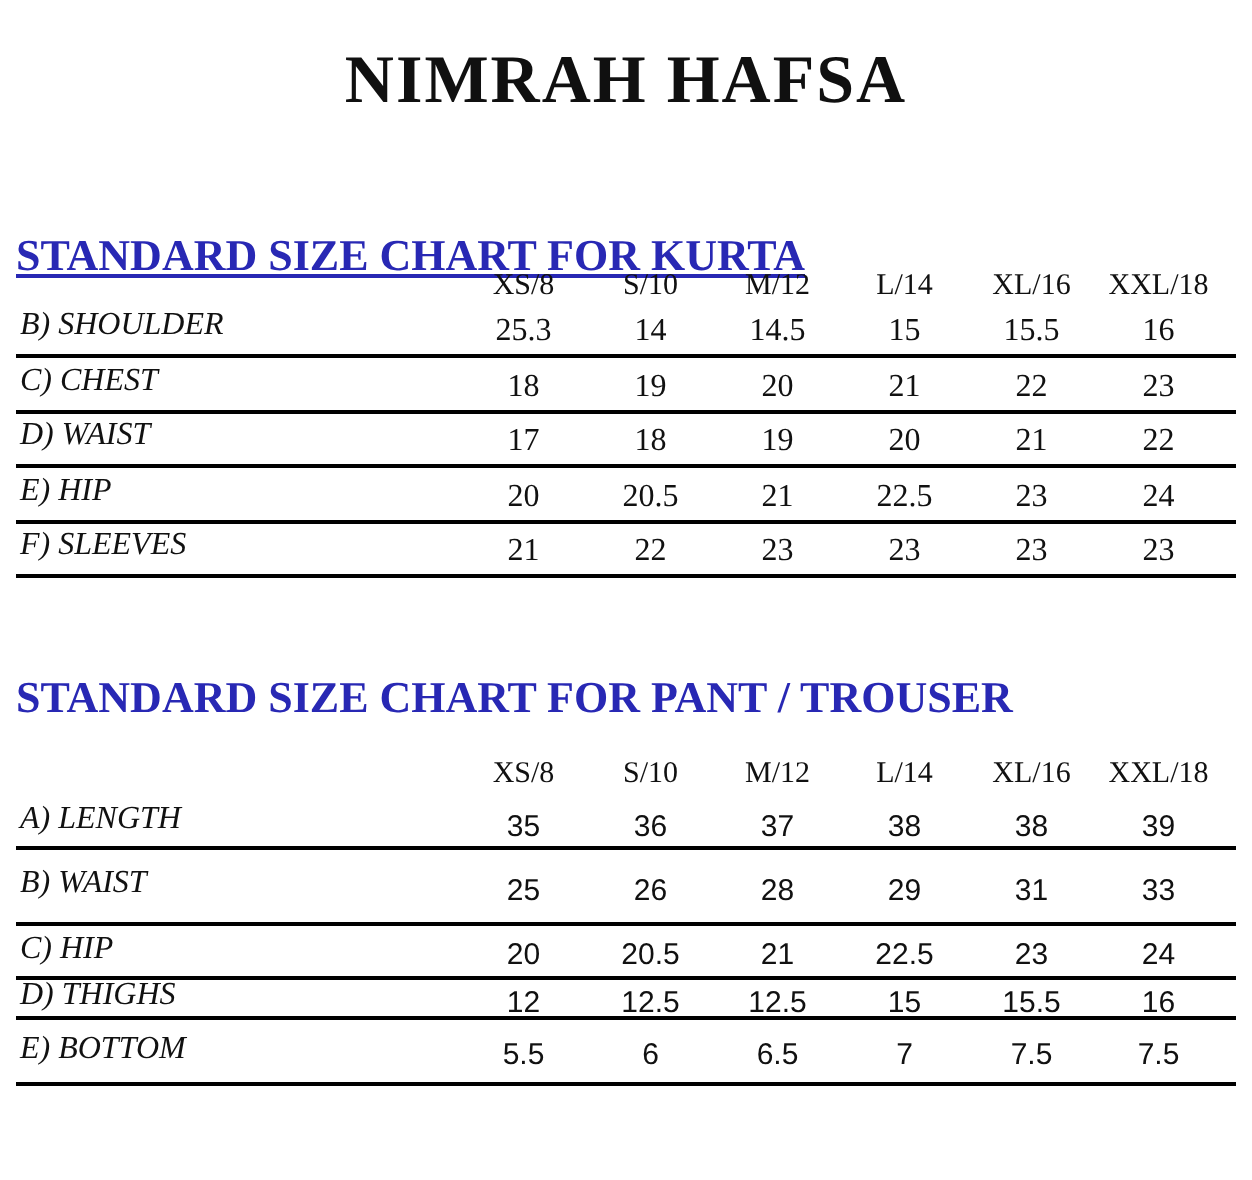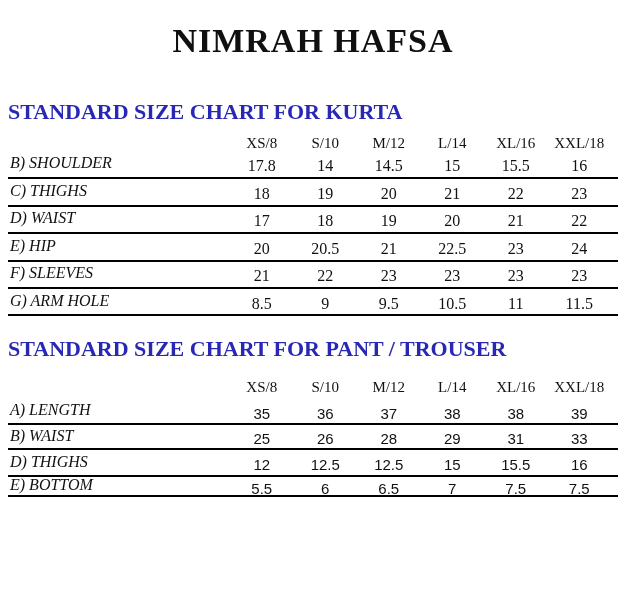--- a/index.html
+++ b/index.html
@@ -28,21 +28,21 @@
   .chart-heading {
     position: absolute;
     left: 8px;
     margin: 0;
     font-size: 22px;
     font-weight: bold;
     color: #2828b4;
     line-height: 1;
     white-space: nowrap;
   }
-  #kurta-heading { top: 101px; }
+  #kurta-heading { top: 117px; text-decoration: underline; }
   #pant-heading  { top: 338px; text-align: right; }
 
   table.size-table {
     position: absolute;
     left: 8px;
     width: 610px;
     border-collapse: collapse;
     table-layout: fixed;
   }
   #kurta-table { top: 132px; }
@@ -81,21 +81,21 @@
     transform: translateY(2px);
   }
   #pant-table td.val {
     font-family: "Liberation Sans", sans-serif;
     font-size: 15px;
     margin-top: 32px;
   }
 
   #kurta-table tbody tr { height: 27.4px; }
   #pant-table tbody tr:nth-child(1) { height: 25px; }
-  #pant-table tbody tr:nth-child(2) { height: 25px; }
+  #pant-table tbody tr:nth-child(2) { height: 38px; }
   #pant-table tbody tr:nth-child(3) { height: 27px; }
   #pant-table tbody tr:nth-child(4) { height: 16px; }
   #pant-table tbody tr:nth-child(5) { height: 33px; }
 </style>
 </head>
 <body>
 
 <div class="brand-title">NIMRAH HAFSA</div>
 
 <h2 id="kurta-heading" class="chart-heading">STANDARD SIZE CHART FOR KURTA</h2>
@@ -119,30 +119,30 @@
       <th>M/12</th>
       <th>L/14</th>
       <th>XL/16</th>
       <th>XXL/18</th>
       <th></th>
     </tr>
   </thead>
   <tbody>
     <tr>
       <td class="row-label">B) SHOULDER</td>
-      <td class="val">17.8</td>
+      <td class="val">25.3</td>
       <td class="val">14</td>
       <td class="val">14.5</td>
       <td class="val">15</td>
       <td class="val">15.5</td>
       <td class="val">16</td>
       <td></td>
     </tr>
     <tr>
-      <td class="row-label">C) THIGHS</td>
+      <td class="row-label">C) CHEST</td>
       <td class="val">18</td>
       <td class="val">19</td>
       <td class="val">20</td>
       <td class="val">21</td>
       <td class="val">22</td>
       <td class="val">23</td>
       <td></td>
     </tr>
     <tr>
       <td class="row-label">D) WAIST</td>
@@ -165,30 +165,20 @@
       <td></td>
     </tr>
     <tr>
       <td class="row-label">F) SLEEVES</td>
       <td class="val">21</td>
       <td class="val">22</td>
       <td class="val">23</td>
       <td class="val">23</td>
       <td class="val">23</td>
       <td class="val">23</td>
-      <td></td>
-    </tr>
-    <tr>
-      <td class="row-label">G) ARM HOLE</td>
-      <td class="val">8.5</td>
-      <td class="val">9</td>
-      <td class="val">9.5</td>
-      <td class="val">10.5</td>
-      <td class="val">11</td>
-      <td class="val">11.5</td>
       <td></td>
     </tr>
   </tbody>
 </table>
 
 <h2 id="pant-heading" class="chart-heading">STANDARD SIZE CHART FOR PANT / TROUSER</h2>
 
 <table id="pant-table" class="size-table">
   <colgroup>
     <col class="c-label">
@@ -227,20 +217,30 @@
       <td class="row-label">B) WAIST</td>
       <td class="val">25</td>
       <td class="val">26</td>
       <td class="val">28</td>
       <td class="val">29</td>
       <td class="val">31</td>
       <td class="val">33</td>
       <td></td>
     </tr>
     <tr>
+      <td class="row-label">C) HIP</td>
+      <td class="val">20</td>
+      <td class="val">20.5</td>
+      <td class="val">21</td>
+      <td class="val">22.5</td>
+      <td class="val">23</td>
+      <td class="val">24</td>
+      <td></td>
+    </tr>
+    <tr>
       <td class="row-label">D) THIGHS</td>
       <td class="val">12</td>
       <td class="val">12.5</td>
       <td class="val">12.5</td>
       <td class="val">15</td>
       <td class="val">15.5</td>
       <td class="val">16</td>
       <td></td>
     </tr>
     <tr>

